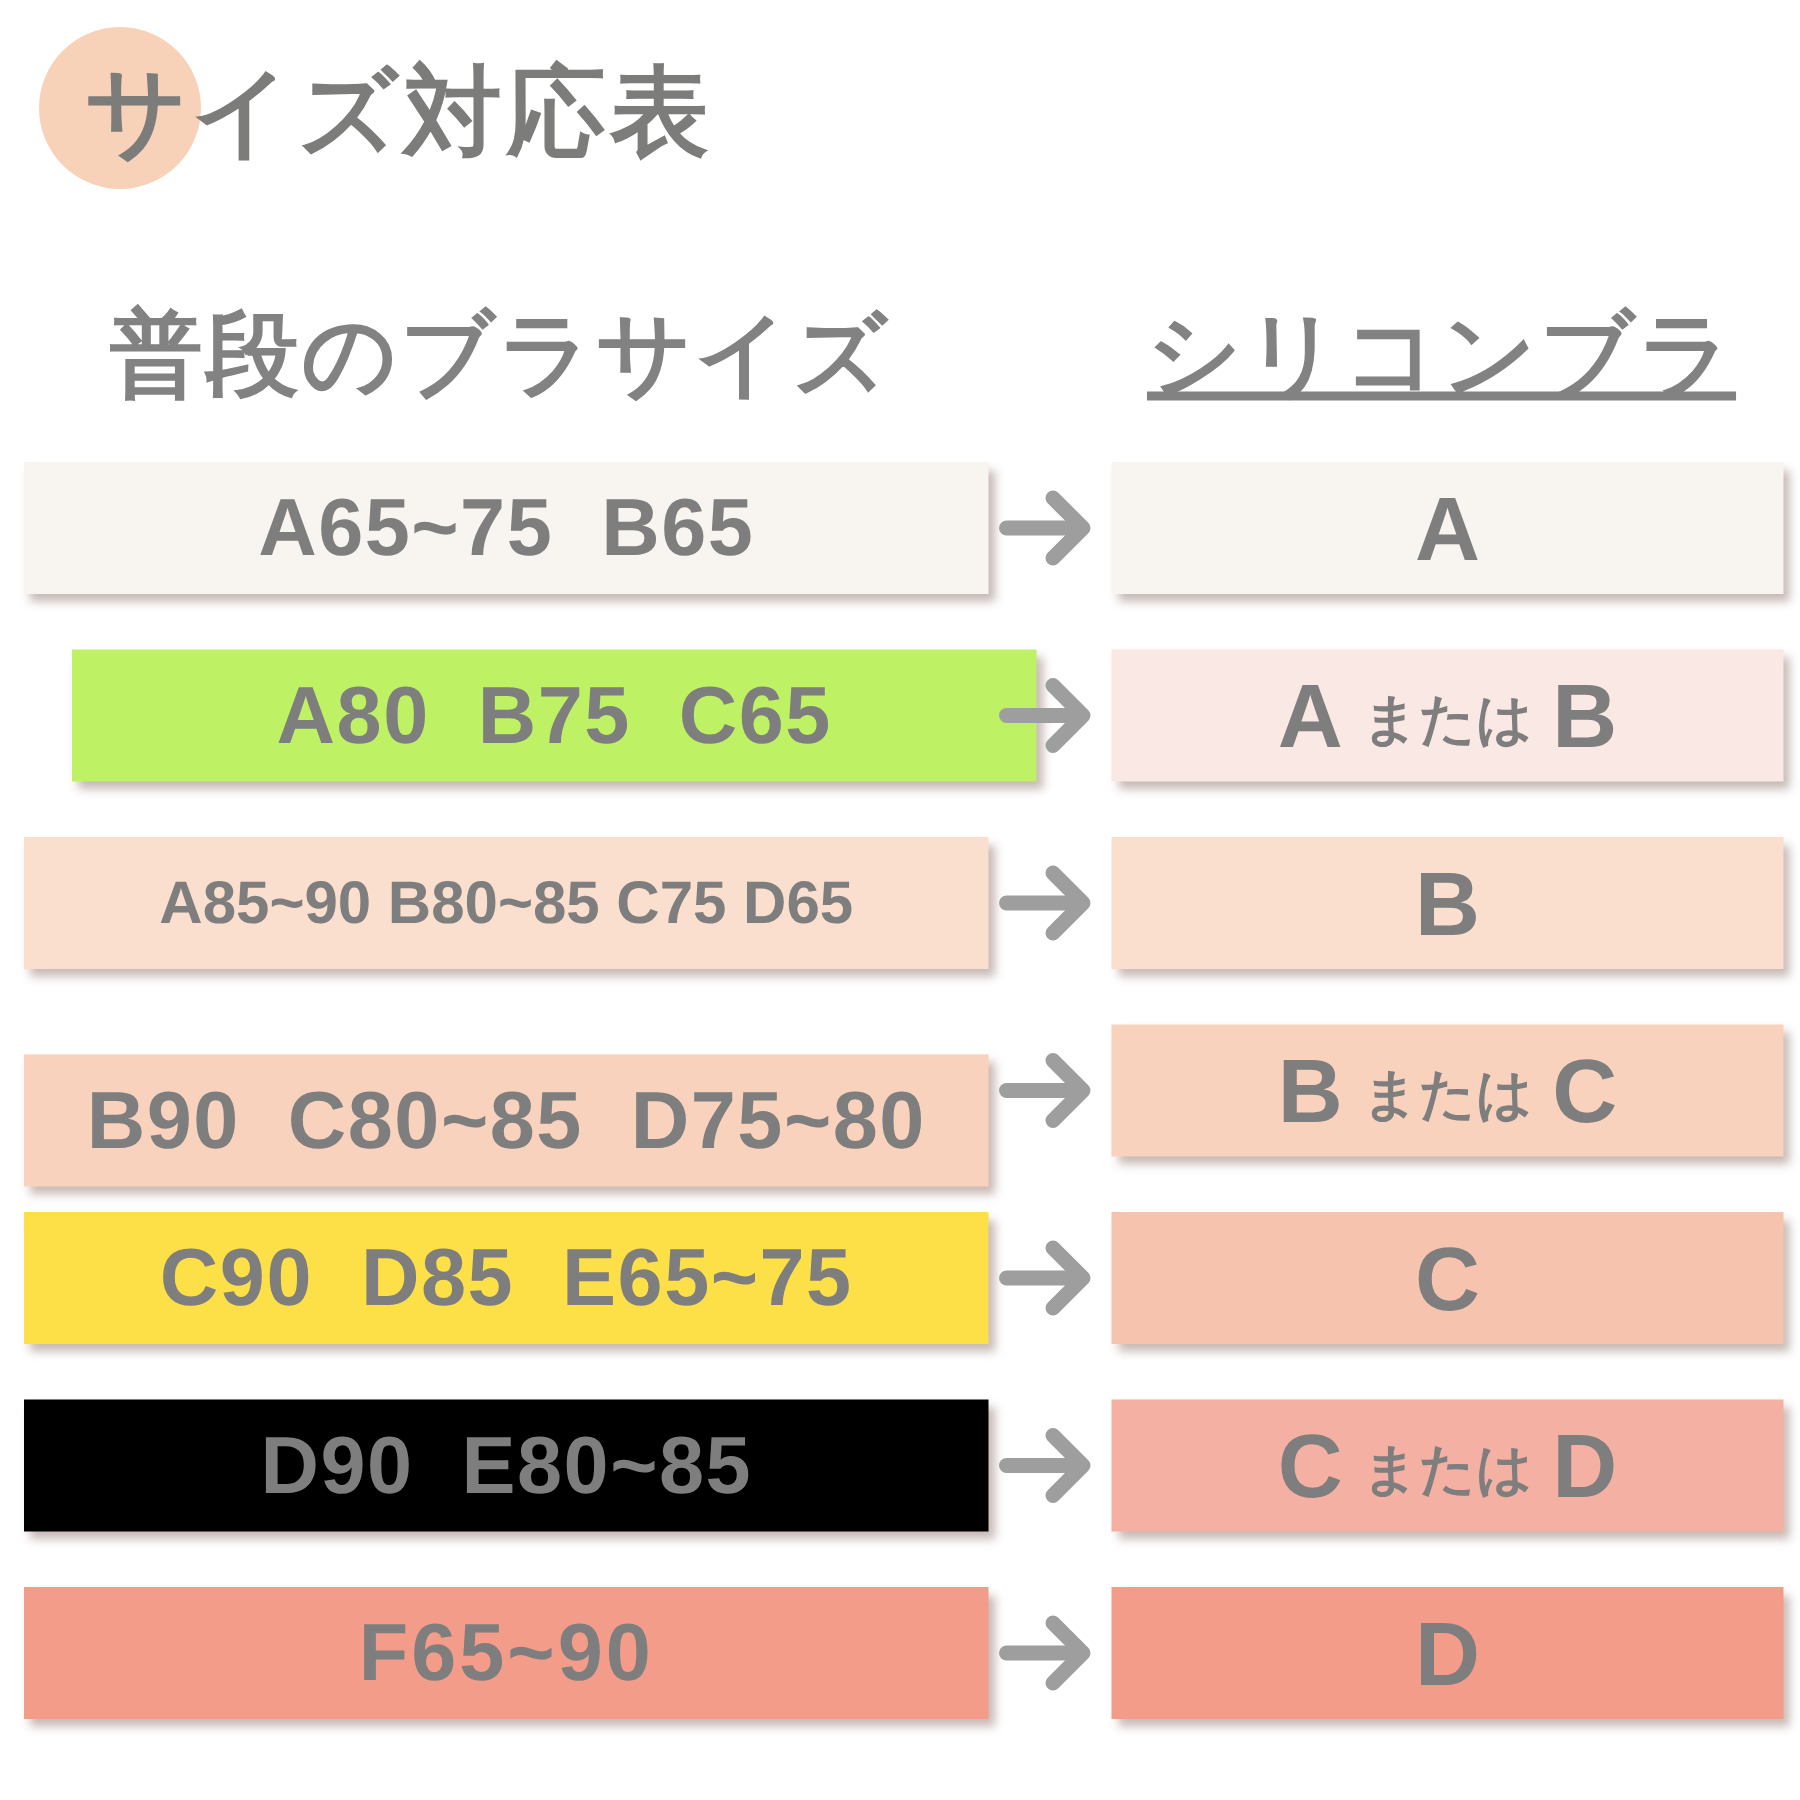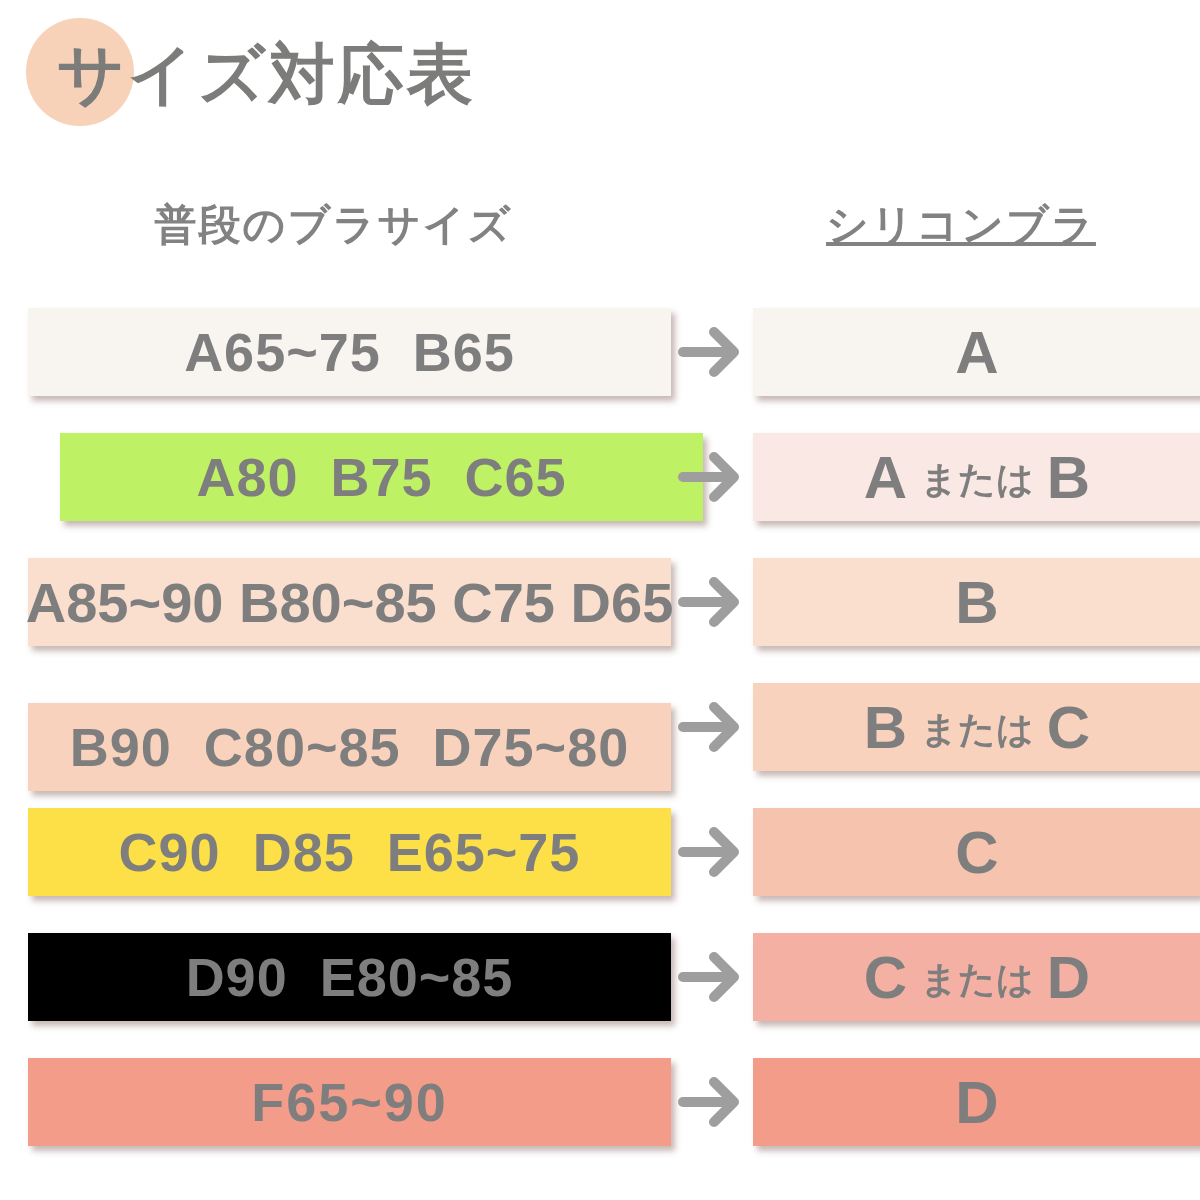--- a/index.html
+++ b/index.html
@@ -2,32 +2,32 @@
 <html><head>
 <meta charset="utf-8">
 <style>
   * { margin:0; padding:0; box-sizing:border-box; }
   body { background:#ffffff; font-family:"Liberation Sans","DejaVu Sans",sans-serif; }
   .canvas { position:relative; width:1200px; height:1200px; background:#ffffff; overflow:hidden; }
 
   .title-circle { position:absolute; left:26px; top:18px; width:108px; height:108px; border-radius:50%; }
   .page-title { position:absolute; left:57px; top:30px; font-size:66px; font-weight:600; letter-spacing:3px; white-space:pre; }
 
-  .header { position:absolute; top:200px; text-align:center; font-size:42px; font-weight:600; letter-spacing:2px; line-height:1.2; }
+  .header { position:absolute; top:200px; text-align:center; font-size:62px; font-weight:600; letter-spacing:2px; line-height:1.2; }
   .header.left  { left:12px;  width:643px; }
   .header.right { left:737px; width:448px; }
 
-  .row { position:absolute; left:16px; width:1104px; height:88px; }
+  .row { position:absolute; left:4px; width:1104px; height:88px; }
   .box { position:absolute; top:0; height:88px; display:flex; align-items:center; justify-content:center;
          box-shadow:4px 5px 6px rgba(130,100,90,0.45); }
   .box.left  { left:12px;  width:643px; }
   .box.right { left:737px; width:448px; }
 
   .size-text { font-size:54px; font-weight:bold; letter-spacing:1px; white-space:pre; }
-  .row.r3 .size-text { font-size:56px; letter-spacing:0;text-align:right; }
+  .row.r3 .size-text { font-size:40px; letter-spacing:0;text-align:right; }
   .row.r7 .size-text { letter-spacing:2px; }
 
   .big  { font-size:60px; font-weight:bold; }
   .conj { font-size:37px; font-weight:bold; margin:0 13px; position:relative; top:3px; }
   .conj:empty { display:none; }
 
   .arrow { position:absolute; left:656px; top:0; width:81px; height:88px;
            display:flex; align-items:center; justify-content:center; color:#9e9e9e; }
   .arrow svg { display:block; }
 </style>

